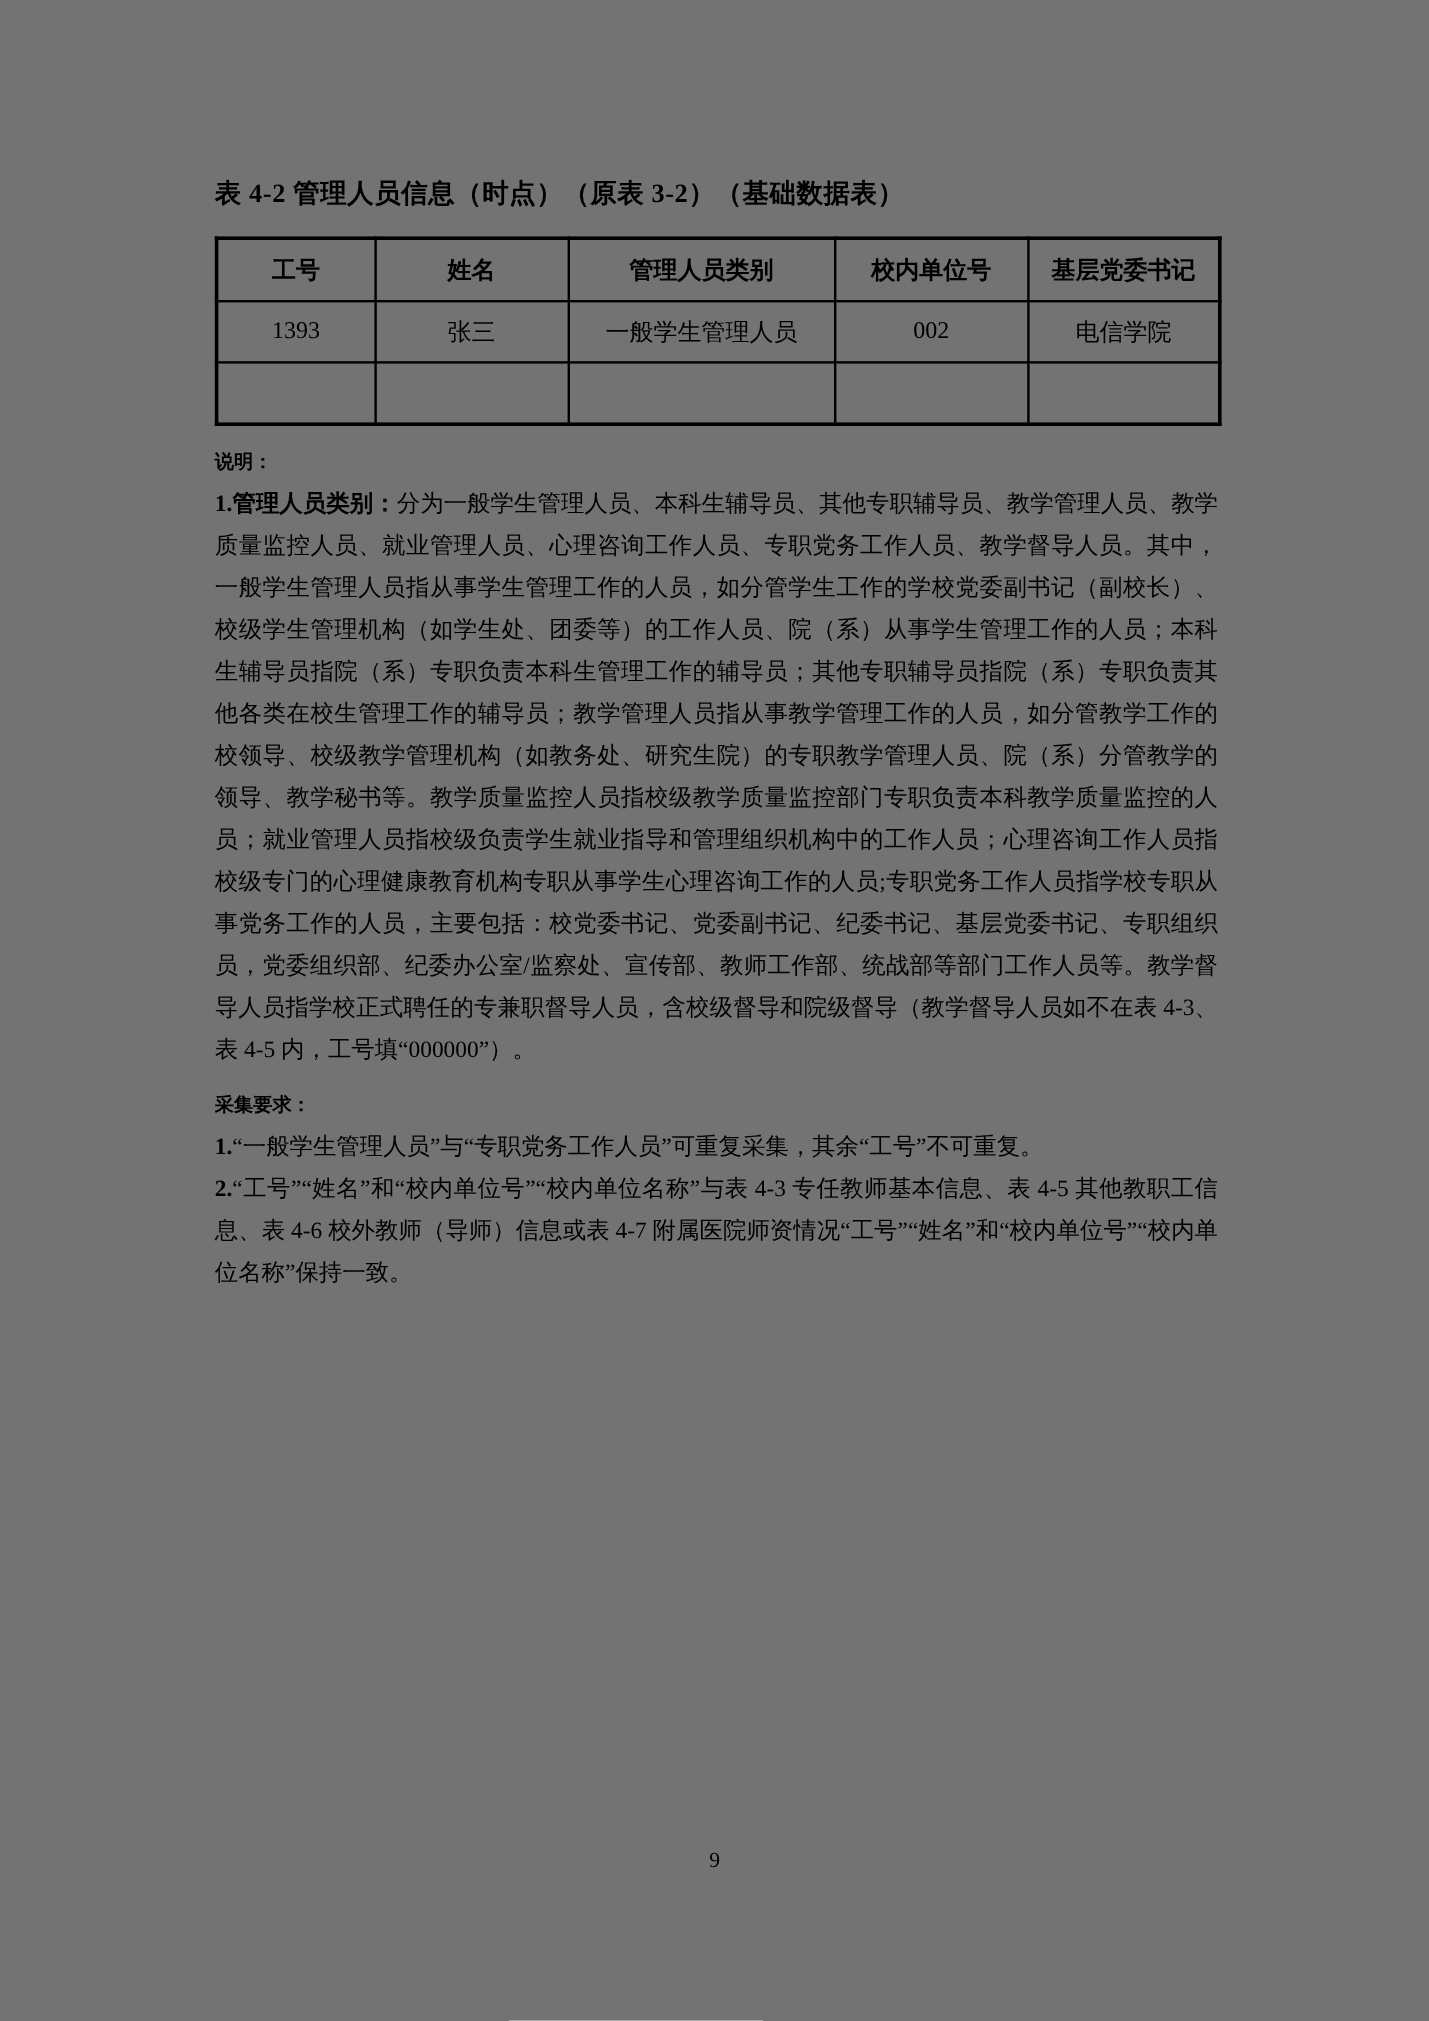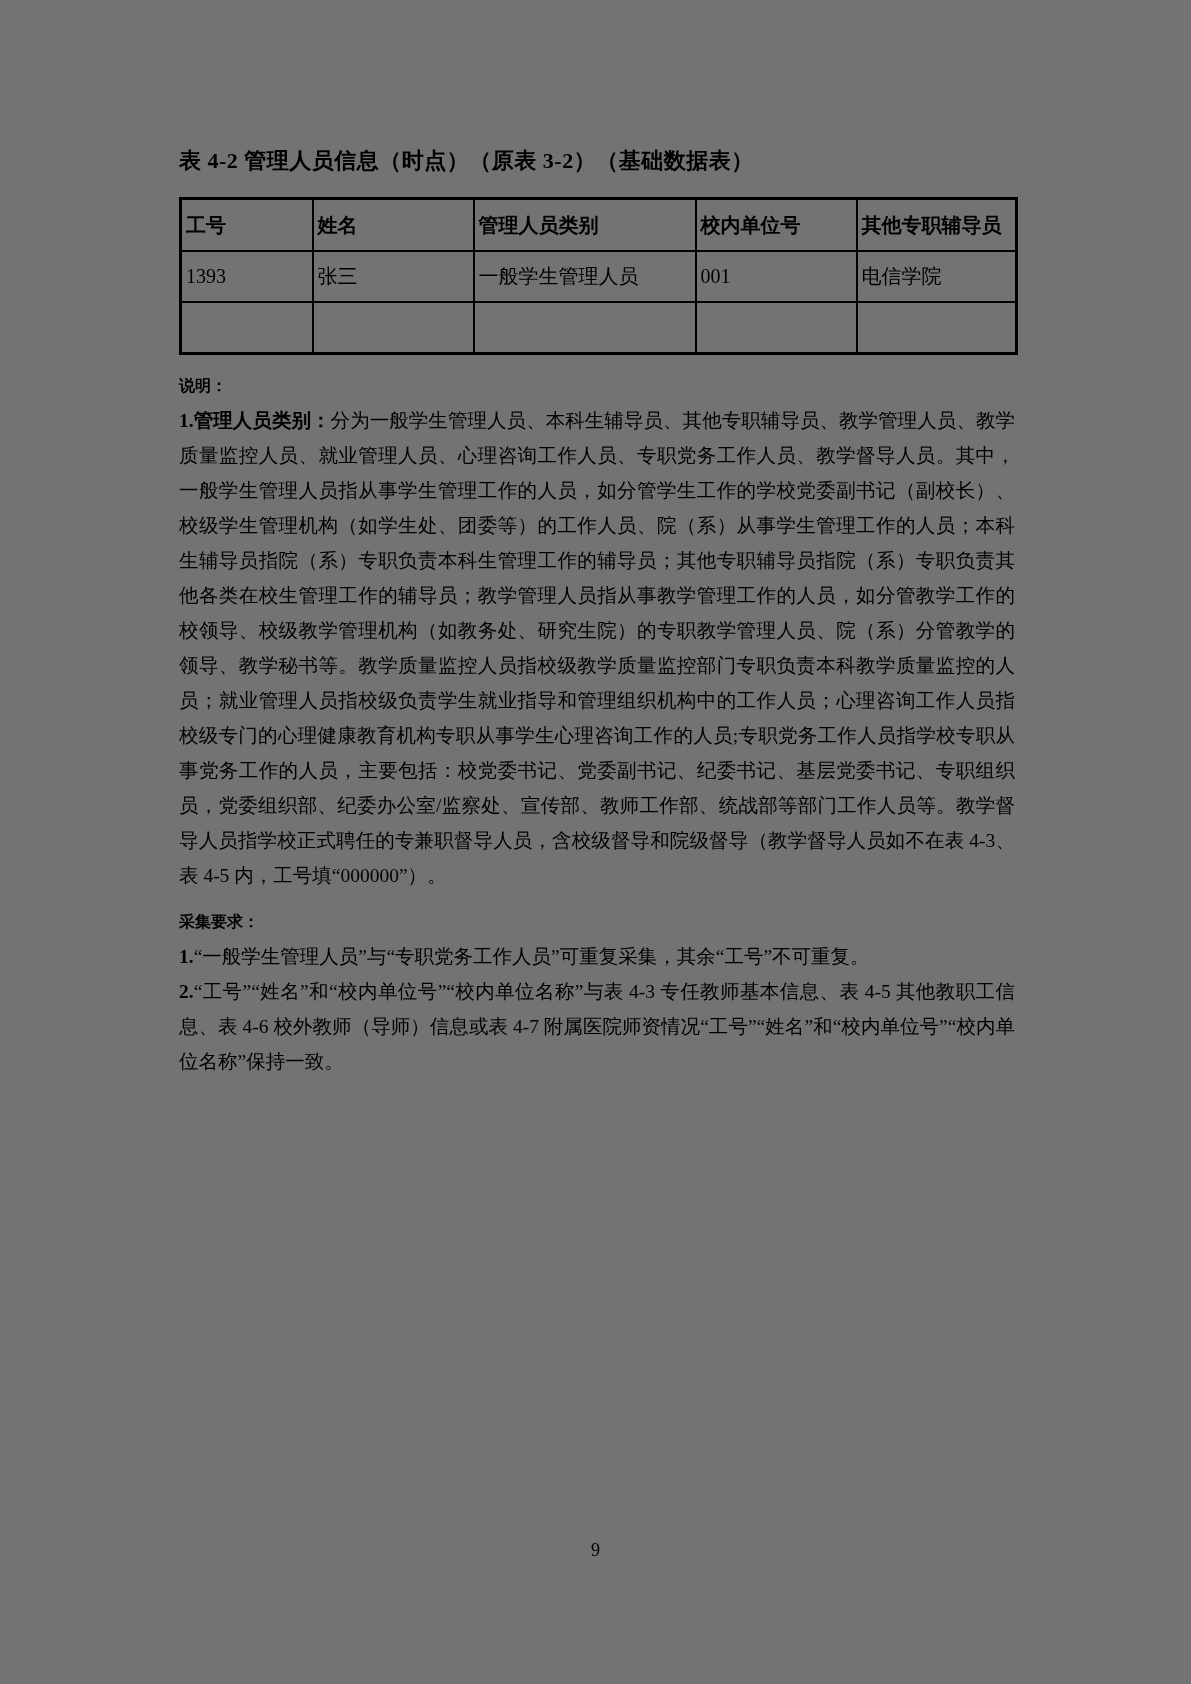--- a/index.html
+++ b/index.html
@@ -31,21 +31,21 @@
   }
   table.doc-table {
     border-collapse: collapse;
     width: 836px;
     table-layout: fixed;
     border: 3px solid #000000;
   }
   table.doc-table th,
   table.doc-table td {
     border: 2px solid #000000;
-    text-align: left;
+    text-align: center;
     vertical-align: middle;
     padding: 0 4px;
     font-size: 20px;
     overflow: hidden;
   }
   table.doc-table th {
     height: 50px;
     font-weight: bold;
   }
   table.doc-table td {
@@ -97,29 +97,29 @@
         <col style="width:222px">
         <col style="width:161px">
         <col style="width:160px">
       </colgroup>
       <thead>
         <tr>
           <th>工号</th>
           <th>姓名</th>
           <th>管理人员类别</th>
           <th>校内单位号</th>
-          <th>其他专职辅导员</th>
+          <th>基层党委书记</th>
         </tr>
       </thead>
       <tbody>
         <tr>
           <td>1393</td>
           <td>张三</td>
           <td>一般学生管理人员</td>
-          <td>001</td>
+          <td>002</td>
           <td>电信学院</td>
         </tr>
         <tr>
           <td></td>
           <td></td>
           <td></td>
           <td></td>
           <td></td>
         </tr>
       </tbody>

